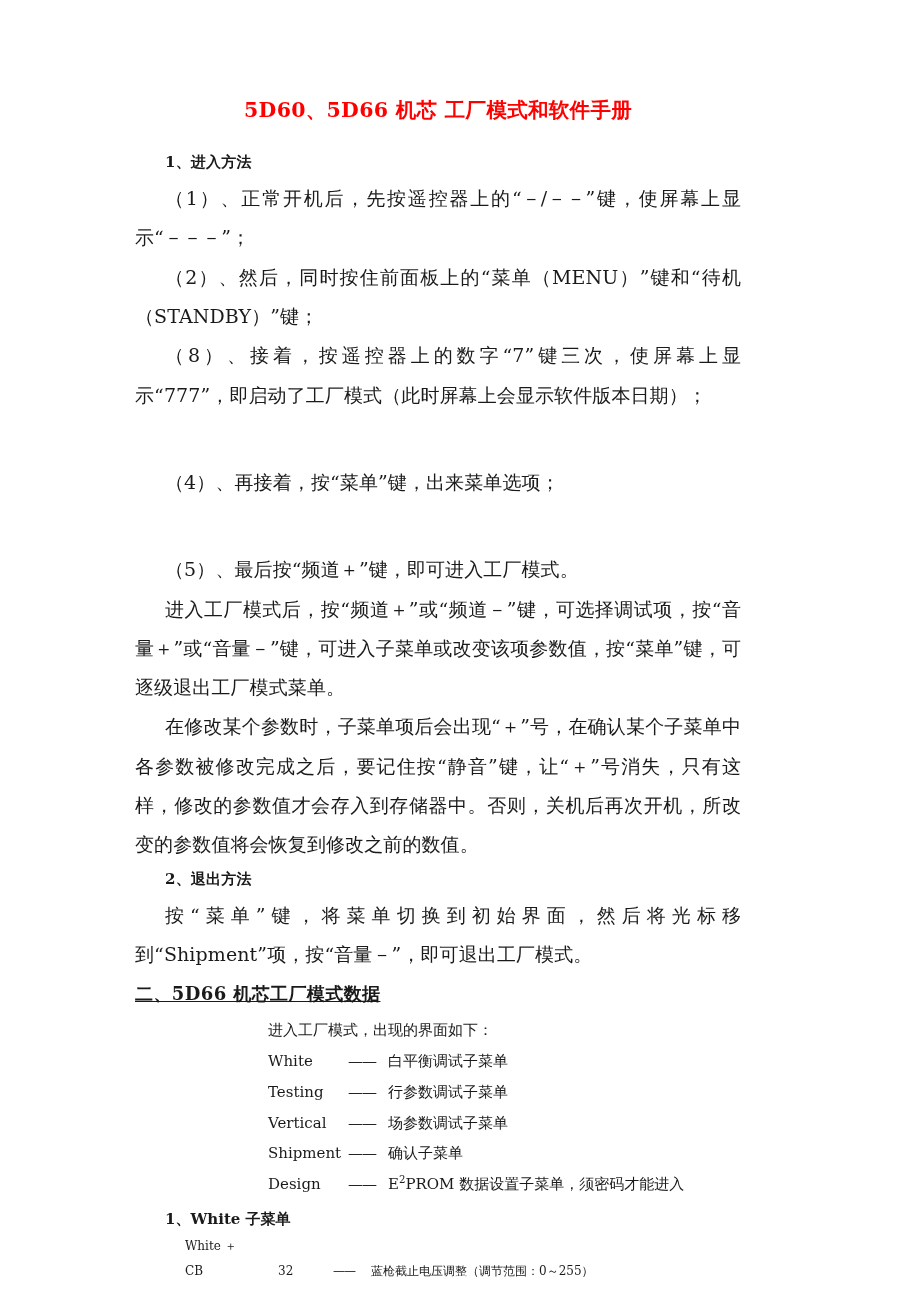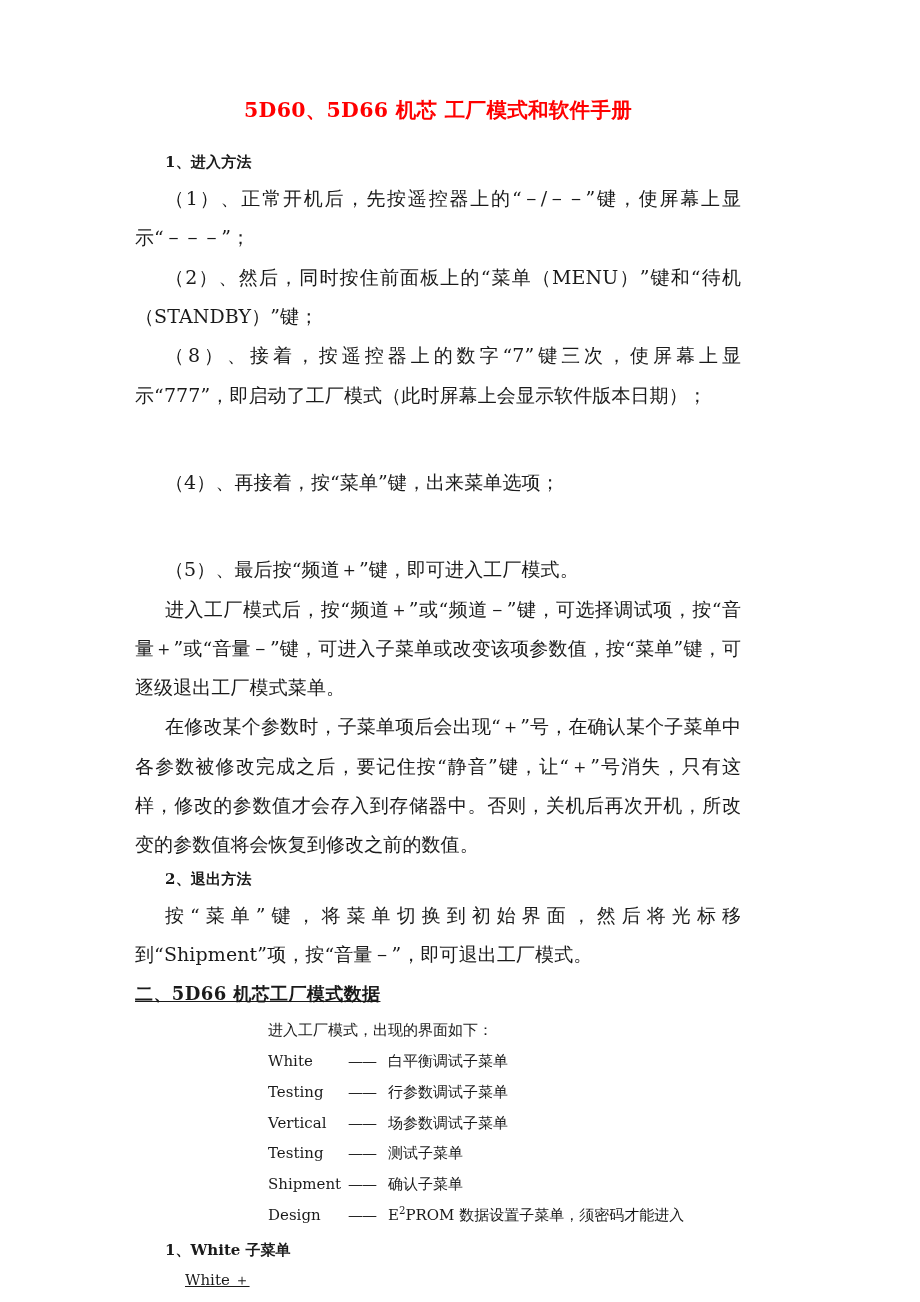--- a/index.html
+++ b/index.html
@@ -117,22 +117,21 @@
   
   .sub-head {
     font-weight: bold;
     font-size: 15px;
     padding-left: 30px;
     line-height: 2.0;
     margin-top: 4px;
   }
   .param-block {
     padding-left: 50px;
-    font-size: 15px;
-    text-decoration: underline;
+    font-size: 12px;
   }
   .param-lead {
     line-height: 2.08;
     white-space: nowrap;
   }
   .param-row {
     line-height: 2.08;
     white-space: nowrap;
     display: block;
   }
@@ -188,23 +187,20 @@
       <div class="menu-row">
         <span class="m-name">White</span><span class="m-dash">——</span><span class="m-desc">白平衡调试子菜单</span>
       </div>
       <div class="menu-row">
         <span class="m-name">Testing</span><span class="m-dash">——</span><span class="m-desc">行参数调试子菜单</span>
       </div>
       <div class="menu-row">
         <span class="m-name">Vertical</span><span class="m-dash">——</span><span class="m-desc">场参数调试子菜单</span>
       </div>
       <div class="menu-row">
-        <span class="m-name">Testing</span><span class="m-dash">——</span><span class="m-desc">测试子菜单</span>
-      </div>
-      <div class="menu-row">
         <span class="m-name">Shipment</span><span class="m-dash">——</span><span class="m-desc">确认子菜单</span>
       </div>
       <div class="menu-row">
         <span class="m-name">Design</span><span class="m-dash">——</span><span class="m-desc"><span>E</span><sup>2</sup><span>PROM 数据设置子菜单，须密码才能进入</span></span>
       </div>
     </div>
 
     <div class="sub-head">1、White 子菜单</div>
 
     <div class="param-block">

